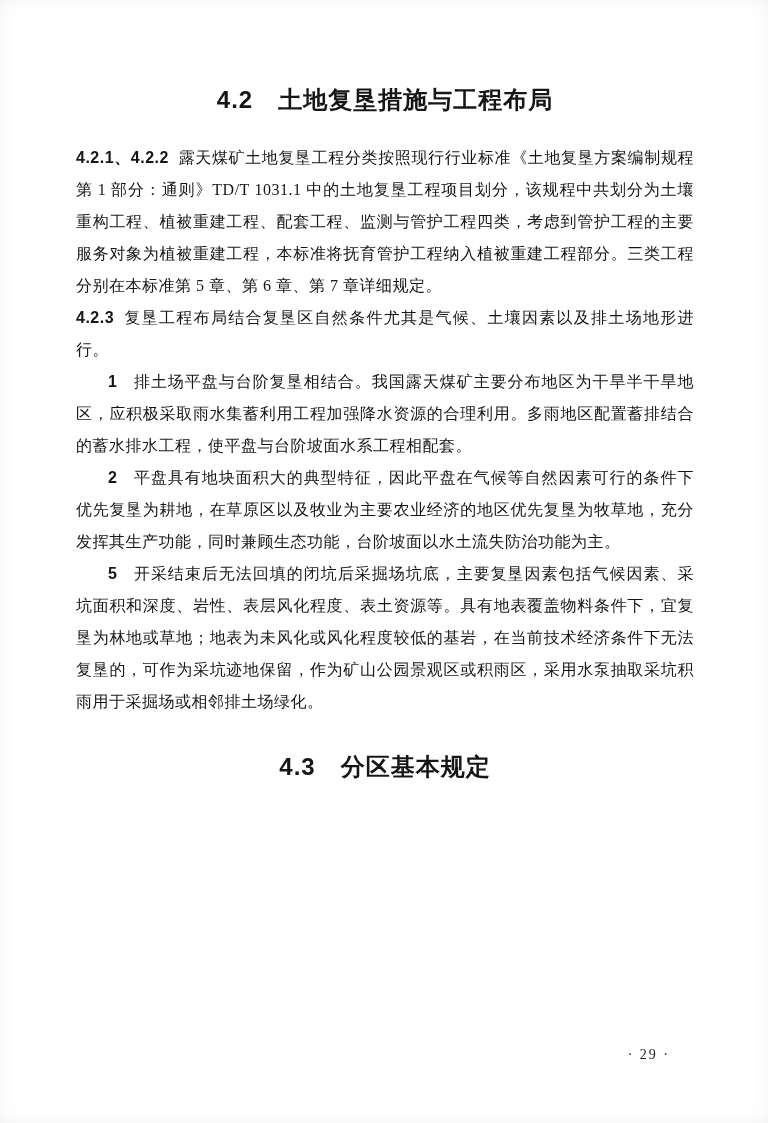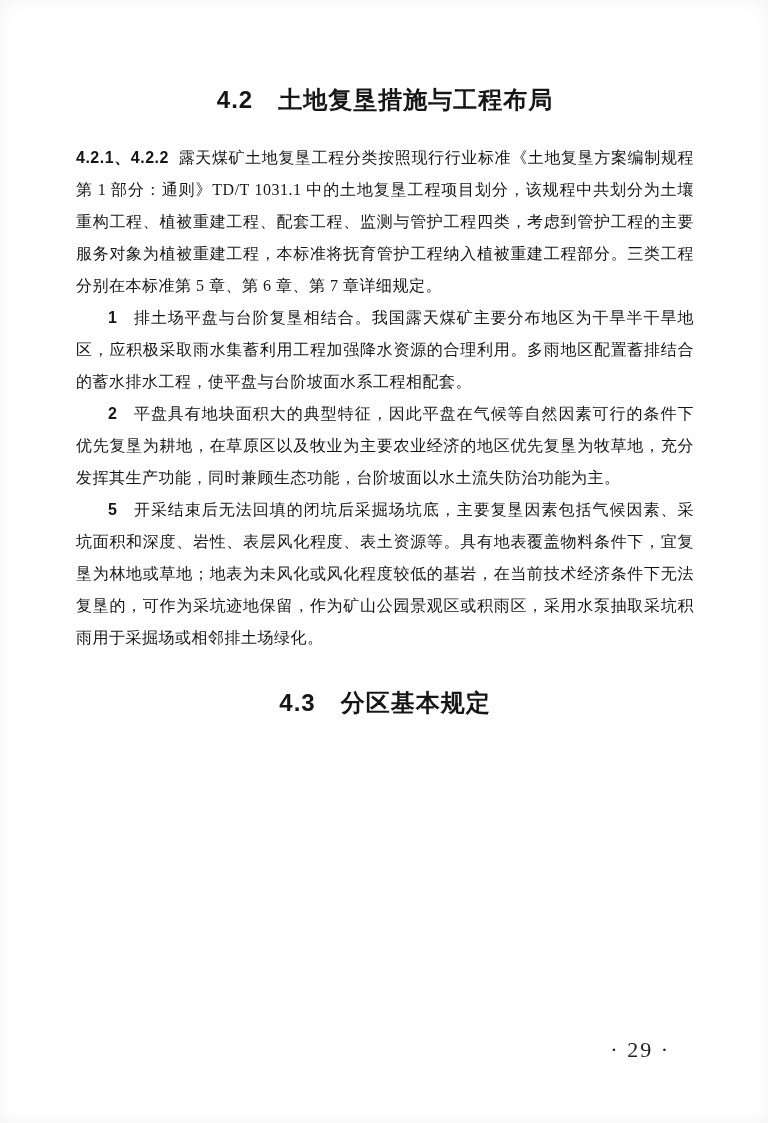--- a/index.html
+++ b/index.html
@@ -38,34 +38,35 @@
   .lead {
     font-family: "Liberation Sans", "DejaVu Sans", sans-serif;
     font-weight: 700;
     margin-right: 0.6em;
   }
   .item .lead { margin-right: 1em; }
   .pageno {
     position: absolute;
     right: 98px;
     bottom: 60px;
-    font-size: 22px;
+    font-size: 14px;
     letter-spacing: 2px;
     color: #222;
   }
 </style>
 </head>
 <body>
 
 <div class="page">
 
   <div class="heading">4.2　土地复垦措施与工程布局</div>
 
   <p class="para"><span class="lead">4.2.1、4.2.2</span><span>露天煤矿土地复垦工程分类按照现行行业标准《土地复垦方案编制规程　第 1 部分：通则》TD/T 1031.1 中的土地复垦工程项目划分，该规程中共划分为土壤重构工程、植被重建工程、配套工程、监测与管护工程四类，考虑到管护工程的主要服务对象为植被重建工程，本标准将抚育管护工程纳入植被重建工程部分。三类工程分别在本标准第 5 章、第 6 章、第 7 章详细规定。</span></p>
 
+  <p class="para"><span class="lead">4.2.3</span><span>复垦工程布局结合复垦区自然条件尤其是气候、土壤因素以及排土场地形进行。</span></p>
 
   <p class="para indent item"><span class="lead">1</span><span>排土场平盘与台阶复垦相结合。我国露天煤矿主要分布地区为干旱半干旱地区，应积极采取雨水集蓄利用工程加强降水资源的合理利用。多雨地区配置蓄排结合的蓄水排水工程，使平盘与台阶坡面水系工程相配套。</span></p>
 
   <p class="para indent item"><span class="lead">2</span><span>平盘具有地块面积大的典型特征，因此平盘在气候等自然因素可行的条件下优先复垦为耕地，在草原区以及牧业为主要农业经济的地区优先复垦为牧草地，充分发挥其生产功能，同时兼顾生态功能，台阶坡面以水土流失防治功能为主。</span></p>
 
   <p class="para indent item"><span class="lead">5</span><span>开采结束后无法回填的闭坑后采掘场坑底，主要复垦因素包括气候因素、采坑面积和深度、岩性、表层风化程度、表土资源等。具有地表覆盖物料条件下，宜复垦为林地或草地；地表为未风化或风化程度较低的基岩，在当前技术经济条件下无法复垦的，可作为采坑迹地保留，作为矿山公园景观区或积雨区，采用水泵抽取采坑积雨用于采掘场或相邻排土场绿化。</span></p>
 
   <div class="heading h43">4.3　分区基本规定</div>
 
 

